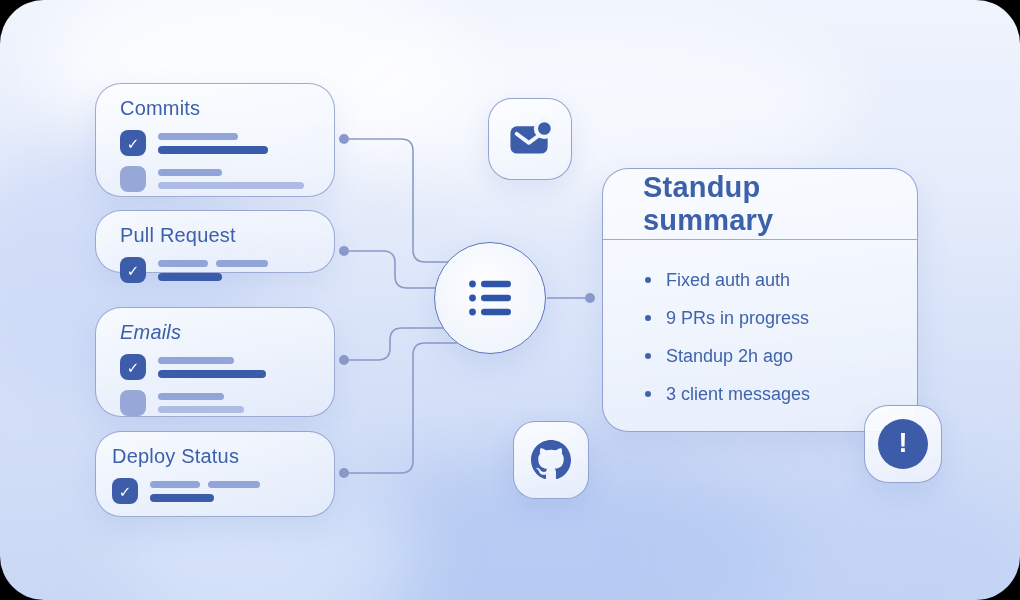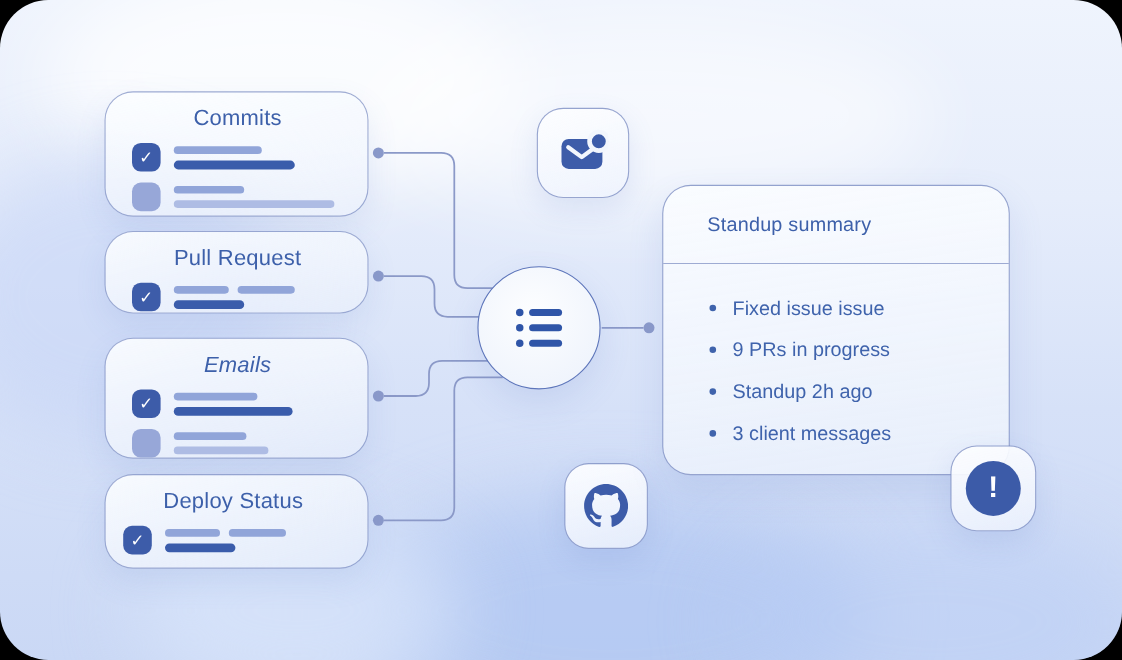--- a/index.html
+++ b/index.html
@@ -19,24 +19,24 @@
   .wires{position:absolute;left:0;top:0;width:1020px;height:600px;pointer-events:none;}
 
   .node-card{
     position:absolute;left:95px;width:240px;box-sizing:border-box;
     border:1.3px solid rgba(85,107,175,.55);border-radius:26px;
     background:linear-gradient(165deg,rgba(251,253,255,.92) 0%,rgba(235,241,252,.62) 100%);
     box-shadow:0 12px 28px rgba(92,122,198,.12);
     padding:13px 22px 0 24px;
   }
   .card-commits{top:83px;height:114px;}
-  .card-pr{top:210px;height:75px;}
+  .card-pr{top:210px;height:63px;}
   .card-emails{top:307px;height:110px;font-style:italic;}
   .card-deploy{top:431px;height:86px;padding-left:16px;}
-  .node-title{font-size:20px;color:#3d60aa;font-weight:500;letter-spacing:.2px;margin:0 0 10px 0;text-align:center;}
+  .node-title{font-size:20px;color:#3d60aa;font-weight:500;letter-spacing:.2px;margin:0 0 10px 0;}
   .check-row{display:flex;gap:12px;margin-bottom:10px;align-items:flex-start;}
   .checkbox{width:26px;height:26px;border-radius:8px;flex:none;display:flex;align-items:center;justify-content:center;color:#fff;font-size:15px;font-weight:700;line-height:1;}
   .checkbox.checked{background:#3d5ca9;}
   .checkbox.unchecked{background:#97a7d8;}
   .bars{display:flex;flex-direction:column;gap:6px;padding-top:3px;}
   .bar{height:7px;border-radius:4px;background:#91a5d9;}
   .bar.dark{height:8px;background:#3a5cab;}
   .bar.faint{background:#aebce4;}
   .bar-row{display:flex;gap:8px;}
 
@@ -59,21 +59,21 @@
   .tile-alert{left:864px;top:405px;width:78px;height:78px;border-radius:24px;}
   .alert-circle{width:50px;height:50px;border-radius:50%;background:#3c5ba8;display:flex;align-items:center;justify-content:center;color:#fff;font-size:27px;font-weight:700;line-height:1;padding-bottom:2px;box-sizing:border-box;}
 
   .summary{
     position:absolute;left:602px;top:168px;width:316px;height:264px;box-sizing:border-box;
     border:1.3px solid rgba(85,107,175,.6);border-radius:26px;
     background:linear-gradient(172deg,rgba(250,252,255,.94) 0%,rgba(236,242,252,.8) 100%);
     box-shadow:0 14px 32px rgba(92,122,198,.14);
   }
   .summary-header{height:71px;display:flex;align-items:center;padding:0 40px;border-bottom:1.4px solid rgba(85,107,175,.55);box-sizing:border-box;}
-  .summary-title{font-size:18px;color:#3d60aa;font-weight:400;letter-spacing:.2px;}
+  .summary-title{font-size:29px;color:#3d60aa;font-weight:700;letter-spacing:.2px;}
   .summary-list{padding:29px 24px 0 42px;}
   .summary-item{display:flex;align-items:center;gap:15px;height:22px;margin-bottom:16px;font-size:18px;color:#3f63ac;}
   .dot-bullet{width:6px;height:6px;border-radius:50%;background:#3f63ac;flex:none;}
 </style>
 </head>
 <body>
 
 <div class="canvas">
 
   <div class="cloud c1"></div>
@@ -199,21 +199,21 @@
     </svg>
   </div>
 
   <div class="summary">
     <div class="summary-header">
       <span class="summary-title">Standup summary</span>
     </div>
     <div class="summary-list">
       <div class="summary-item">
         <span class="dot-bullet"></span>
-        <span>Fixed issue issue</span>
+        <span>Fixed auth auth</span>
       </div>
       <div class="summary-item">
         <span class="dot-bullet"></span>
         <span>9 PRs in progress</span>
       </div>
       <div class="summary-item">
         <span class="dot-bullet"></span>
         <span>Standup 2h ago</span>
       </div>
       <div class="summary-item">

